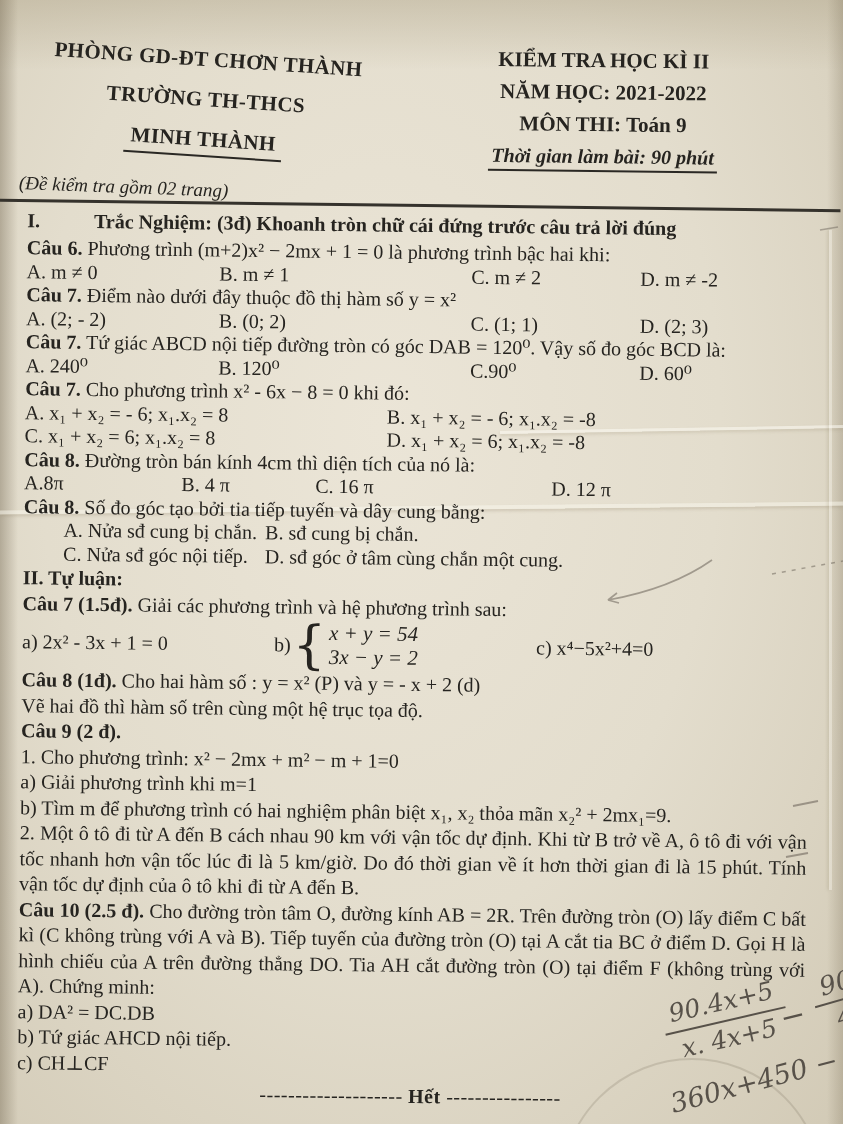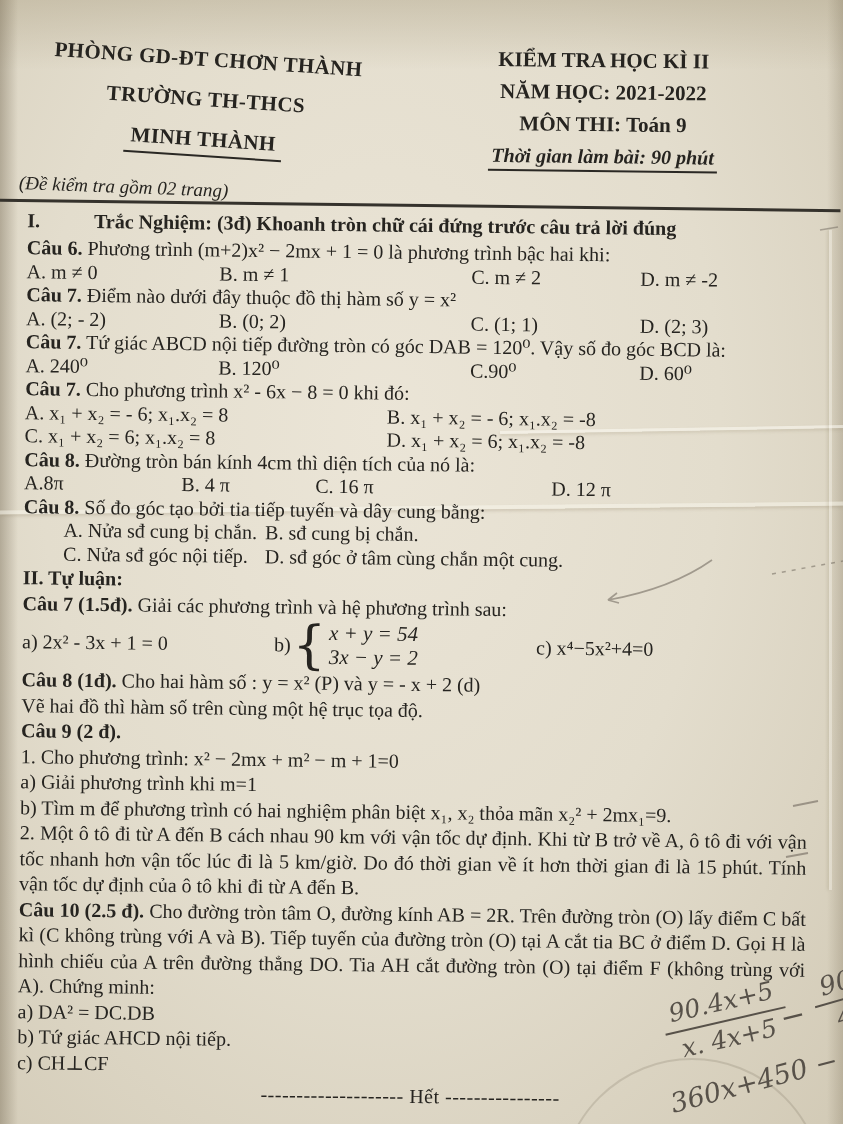--- a/index.html
+++ b/index.html
@@ -50,21 +50,21 @@
   .sec2-head{font-weight:bold;font-size:20.5px;}
   .just{text-align:justify;}
   .q7row{display:flex;align-items:center;margin:1px 0 2px 0;}
   .q7a{width:252px;font-size:20px;}
   .q7b{display:flex;align-items:center;width:262px;}
   .q7b .blabel{font-size:20px;margin-right:2px;}
   .brace{font-size:52px;line-height:.85;font-weight:400;font-family:"DejaVu Serif",serif;margin-right:3px;}
   .sys{font-style:italic;font-size:21px;line-height:24px;}
   .q7c{font-size:20px;}
   .footer-line{text-align:center;margin-top:4px !important;letter-spacing:.5px;}
-  .footer-line .het{font-weight:normal;}
+  .footer-line .het{font-weight:bold;}
   
   .hw{position:absolute;color:#575149;font-family:"DejaVu Serif",serif;font-style:italic;}
   .hw-frac1{left:664px;top:988px;transform:rotate(-13deg);font-size:25px;text-align:center;line-height:1.15;}
   .hw-frac1 .num{display:block;padding:0 8px 3px;border-bottom:2px solid #575149;}
   .hw-frac1 .den{display:block;padding-top:3px;}
   .hw-minus{left:780px;top:998px;font-size:30px;transform:rotate(-14deg);}
   .hw-frac2{left:814px;top:968px;transform:rotate(-16deg);font-size:26px;text-align:center;line-height:1.1;}
   .hw-frac2 .num{display:block;padding:0 10px 2px;border-bottom:2px solid #575149;}
   .hw-frac2 .den{display:block;padding-top:2px;}
   .hw-line2{left:668px;top:1066px;transform:rotate(-15deg);font-size:27px;white-space:nowrap;}

